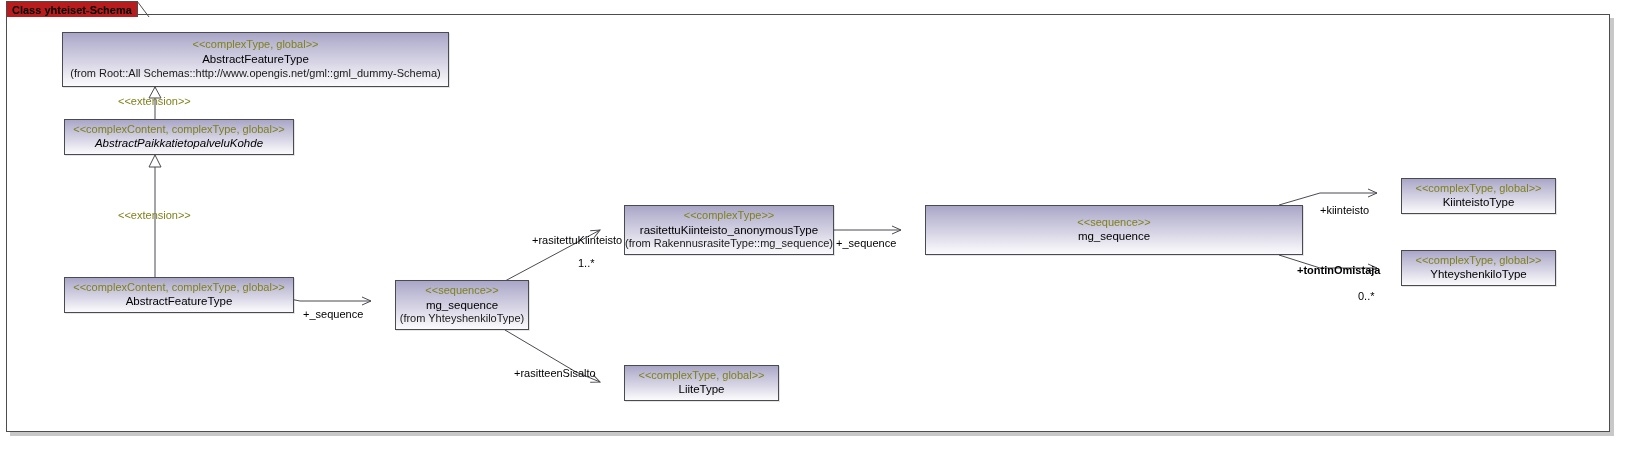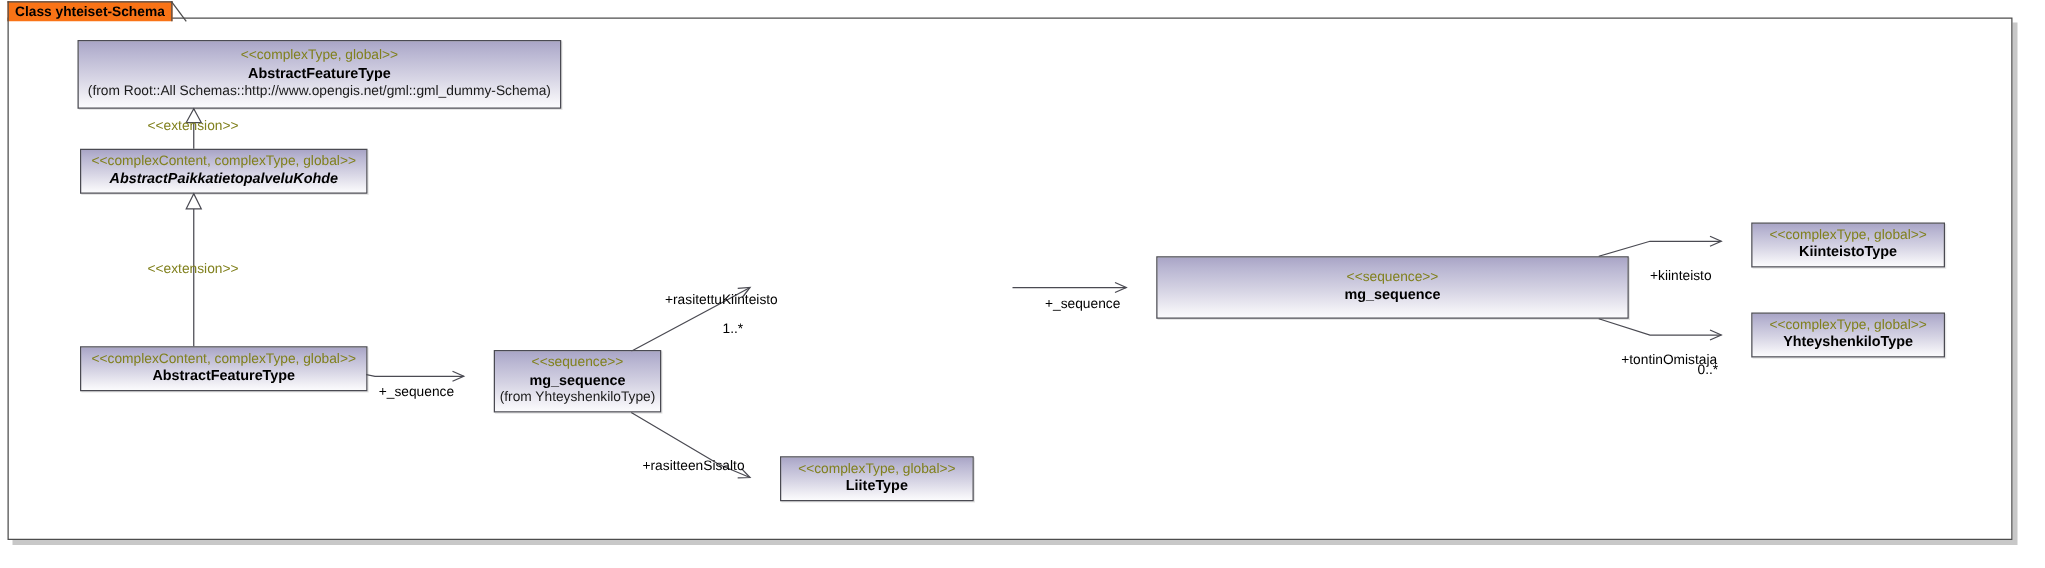--- a/index.html
+++ b/index.html
@@ -5,33 +5,33 @@
   html,body{margin:0;padding:0;background:#ffffff;}
   body{font-family:"Liberation Sans",sans-serif;}
   #canvas{position:relative;width:1636px;height:454px;overflow:hidden;background:#ffffff;}
 
   
   #frame{position:absolute;left:6px;top:14px;width:1604px;height:418px;
          border:1px solid #4d4d4d;background:#ffffff;box-sizing:border-box;}
   #frame-shadow{position:absolute;left:10px;top:18px;width:1604px;height:418px;
          background:#c8c8c8;box-sizing:border-box;}
   #tab{position:absolute;left:6px;top:1px;height:16px;
-       border:1px solid #4d4d4d;border-bottom:none;background:#f97316;
+       border:1px solid #4d4d4d;border-bottom:none;background:#b91c1c;
        padding:0 14px 0 5px;box-sizing:border-box;display:flex;align-items:center;}
   #tab-label{font-size:11px;font-weight:bold;color:#000000;white-space:nowrap;letter-spacing:0px;}
   #tab-corner{position:absolute;left:131px;top:1px;width:13px;height:17px;overflow:hidden;}
   #tab-corner svg{display:block;}
 
   
   .node{position:absolute;box-sizing:border-box;border:1px solid #4a4a52;
         background:linear-gradient(to bottom,#a9a5c6 0%,#b9b6d2 18%,#d6d4e4 55%,#f2f1f6 88%,#fbfbfd 100%);
         display:flex;flex-direction:column;align-items:center;justify-content:center;
         box-shadow:1px 1px 0 rgba(0,0,0,0.10);margin-left:24px;}
   .stereo{font-size:11px;color:#80801d;line-height:1.25;white-space:nowrap;}
-  .nname{font-size:11.5px;font-weight:bold;color:#000000;line-height:1.3;white-space:nowrap;}
+  .nname{font-size:11.5px;font-weight:normal;color:#000000;line-height:1.3;white-space:nowrap;}
   .nname.italic{font-style:italic;}
   .nfrom{font-size:11px;color:#1a1a1a;line-height:1.25;white-space:nowrap;}
 
   
   .elabel{position:absolute;font-size:11px;color:#000000;white-space:nowrap;line-height:1;}
   .elabel.mult{font-size:11px;}
   .elabel.ext{color:#80801d;}
 
   
   #wires{position:absolute;left:0;top:0;width:1636px;height:454px;pointer-events:none;}
@@ -111,20 +111,25 @@
     <div class="stereo">&lt;&lt;complexContent, complexType, global&gt;&gt;</div>
     <div class="nname">AbstractFeatureType</div>
   </div>
 
   <div class="node" style="left: 371px; top: 280px; width: 134px; height: 50px;">
     <div class="stereo">&lt;&lt;sequence&gt;&gt;</div>
     <div class="nname">mg_sequence</div>
     <div class="nfrom">(from YhteyshenkiloType)</div>
   </div>
 
+  <div class="node" style="left: 600px; top: 205px; width: 210px; height: 50px;">
+    <div class="stereo">&lt;&lt;complexType&gt;&gt;</div>
+    <div class="nname">rasitettuKiinteisto_anonymousType</div>
+    <div class="nfrom">(from RakennusrasiteType::mg_sequence)</div>
+  </div>
 
   <div class="node" style="left: 901px; top: 205px; width: 378px; height: 50px;">
     <div class="stereo">&lt;&lt;sequence&gt;&gt;</div>
     <div class="nname">mg_sequence</div>
   </div>
 
   <div class="node" style="left: 1377px; top: 178px; width: 155px; height: 36px;">
     <div class="stereo">&lt;&lt;complexType, global&gt;&gt;</div>
     <div class="nname">KiinteistoType</div>
   </div>
@@ -138,18 +143,18 @@
     <div class="stereo">&lt;&lt;complexType, global&gt;&gt;</div>
     <div class="nname">LiiteType</div>
   </div>
 
   <div class="elabel ext" style="left: 118px; top: 96px;">&lt;&lt;extension&gt;&gt;</div>
   <div class="elabel ext" style="left: 118px; top: 210px;">&lt;&lt;extension&gt;&gt;</div>
   <div class="elabel" style="left: 303px; top: 309px;">+_sequence</div>
   <div class="elabel" style="left: 508px; top: 235px; margin-left: 24px;">+rasitettuKiinteisto</div>
   <div class="elabel mult" style="left: 578px; top: 258px;">1..*</div>
   <div class="elabel" style="left: 836px; top: 238px;">+_sequence</div>
-  <div class="elabel" style="left: 1320px; top: 205px; margin-top: 11px;">+kiinteisto</div>
-  <div class="elabel" style="left: 1297px; top: 283px;">+tontinOmistaja</div>
+  <div class="elabel" style="left: 1320px; top: 205px;">+kiinteisto</div>
+  <div class="elabel" style="left: 1297px; top: 265px; font-weight: bold;">+tontinOmistaja</div>
   <div class="elabel mult" style="left: 1358px; top: 291px;">0..*</div>
   <div class="elabel" style="left: 514px; top: 368px;">+rasitteenSisalto</div>
 
 </div>
 
 </body></html>

